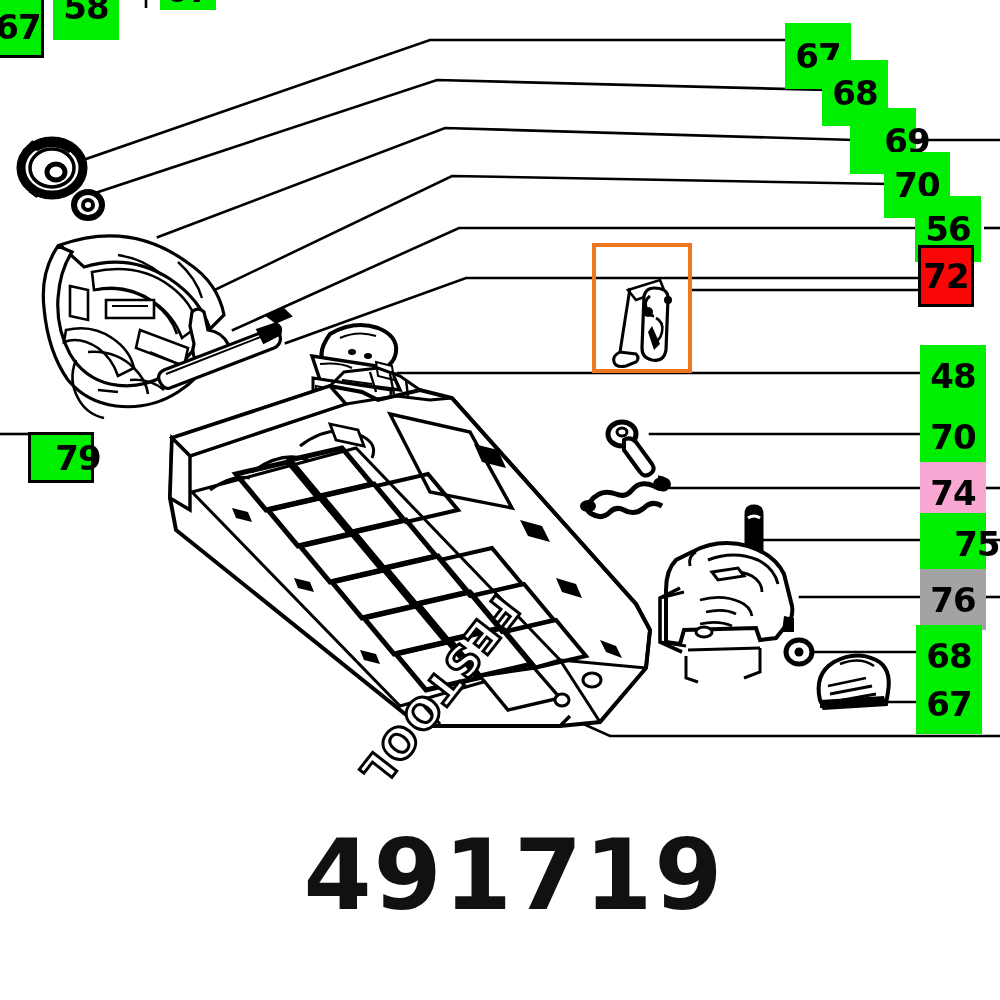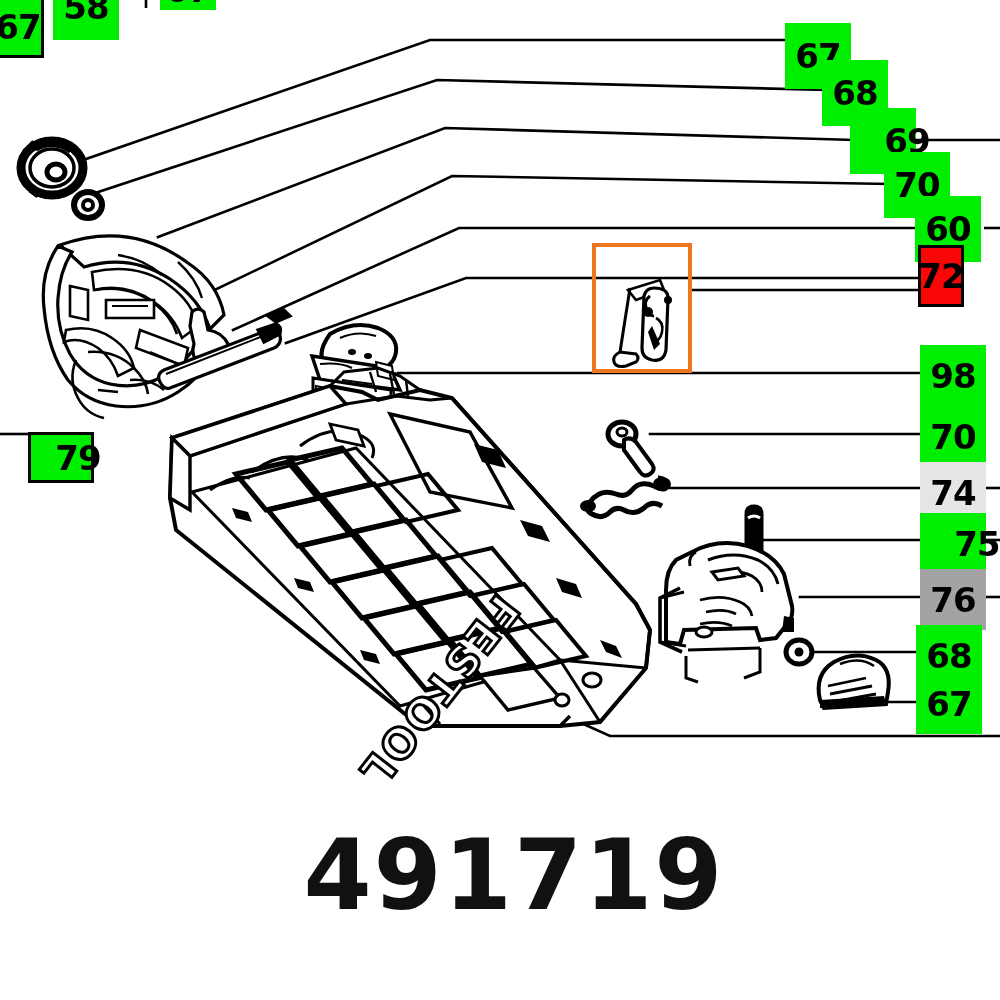--- a/index.html
+++ b/index.html
@@ -288,25 +288,25 @@
   <div id="hl-box" style="position: absolute; border: 4px solid rgb(239, 118, 32); box-sizing: border-box; left: 592px; top: 243px; width: 100px; height: 130px;"></div>
 
   <div id="tag-layer">
       <div class="tag hl" style="left: -8px; top: -4px; width: 52px; height: 62px; background: rgb(0, 239, 0);">67</div>
       <div class="tag" style="left: 53px; top: -26px; width: 66px; height: 66px; background: rgb(0, 239, 0);">58</div>
       <div class="tag" style="left: 160px; top: -30px; width: 56px; height: 40px; background: rgb(0, 239, 0);">67</div>
       <div class="tag" style="left: 785px; top: 23px; width: 66px; height: 66px; background: rgb(0, 239, 0);">67</div>
       <div class="tag" style="left: 822px; top: 60px; width: 66px; height: 66px; background: rgb(0, 239, 0);">68</div>
       <div class="tag" style="left: 850px; top: 108px; width: 66px; height: 66px; background: rgb(0, 239, 0); padding-left: 48px;">69</div>
       <div class="tag" style="left: 884px; top: 152px; width: 66px; height: 66px; background: rgb(0, 239, 0);">70</div>
-      <div class="tag" style="left: 915px; top: 196px; width: 66px; height: 66px; background: rgb(0, 239, 0);">60</div>
-      <div class="tag red hl" style="left: 918px; top: 245px; width: 46px; height: 62px; background: rgb(249, 6, 6);">72</div>
-      <div class="tag" style="left: 920px; top: 345px; width: 66px; height: 61px; background: rgb(0, 239, 0);">98</div>
+      <div class="tag" style="left: 915px; top: 196px; width: 66px; height: 66px; background: rgb(0, 239, 0);">56</div>
+      <div class="tag red hl" style="left: 918px; top: 245px; width: 56px; height: 62px; background: rgb(249, 6, 6);">72</div>
+      <div class="tag" style="left: 920px; top: 345px; width: 66px; height: 61px; background: rgb(0, 239, 0);">48</div>
       <div class="tag" style="left: 920px; top: 406px; width: 66px; height: 61px; background: rgb(0, 239, 0);">70</div>
-      <div class="tag" style="left: 920px; top: 462px; width: 66px; height: 61px; background: #e5e5e5; text-align: center;">74</div>
+      <div class="tag" style="left: 920px; top: 462px; width: 66px; height: 61px; background: #f9a8d4; text-align: center;">74</div>
       <div class="tag" style="left: 920px; top: 513px; width: 66px; height: 61px; background: rgb(0, 239, 0); padding-left: 48px;">75</div>
       <div class="tag" style="left: 920px; top: 569px; width: 66px; height: 61px; background: #a3a3a3;">76</div>
       <div class="tag" style="left: 916px; top: 625px; width: 66px; height: 61px; background: rgb(0, 239, 0);">68</div>
       <div class="tag" style="left: 916px; top: 673px; width: 66px; height: 61px; background: rgb(0, 239, 0);">67</div>
       <div class="tag hl" style="left: 28px; top: 432px; width: 66px; height: 51px; background: rgb(0, 239, 0); padding-left: 34px;">79</div>
     </div>
 
   <div class="caption" style="top: 818px; margin-left: 28px;">491719</div>
 
 </div>

